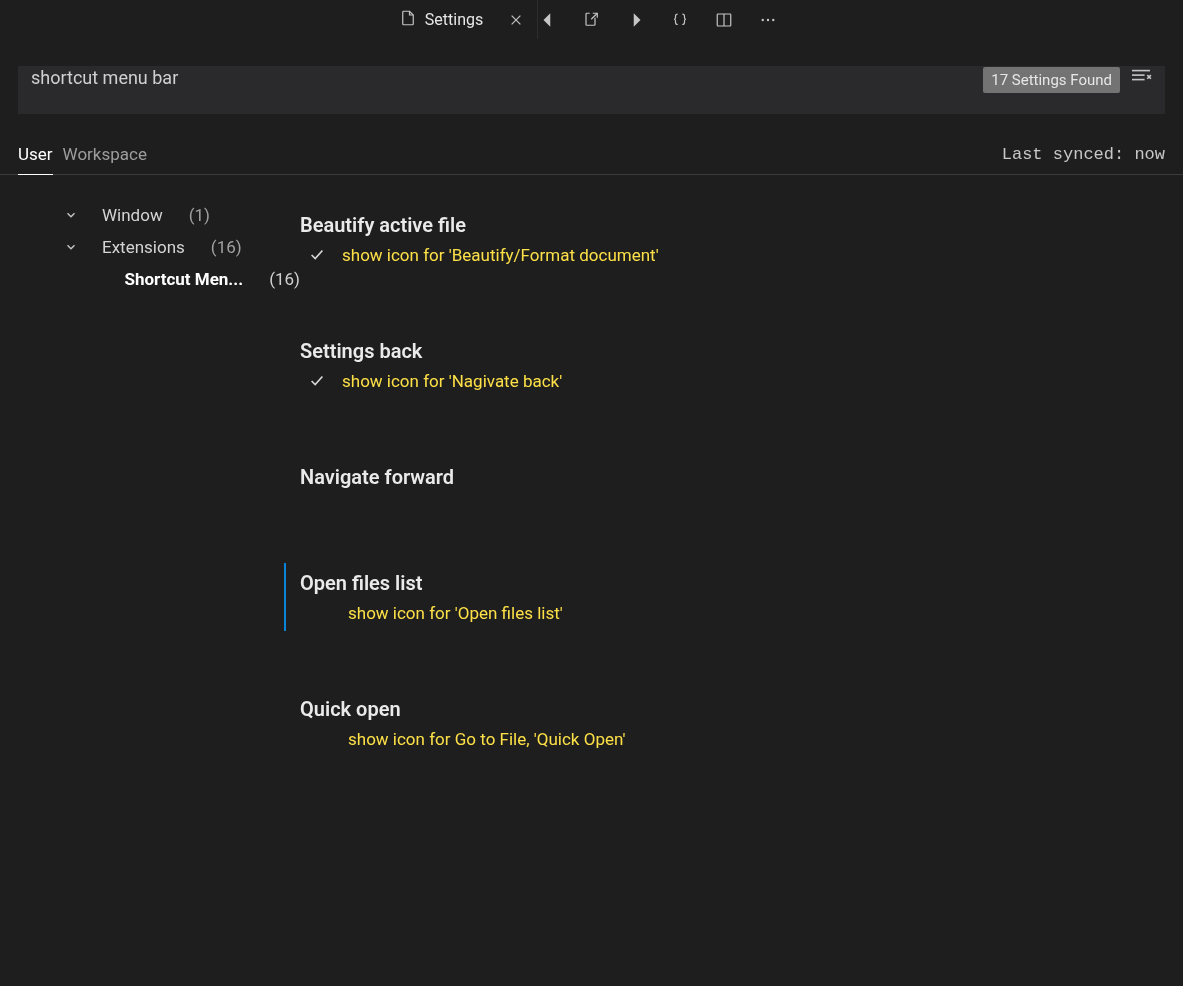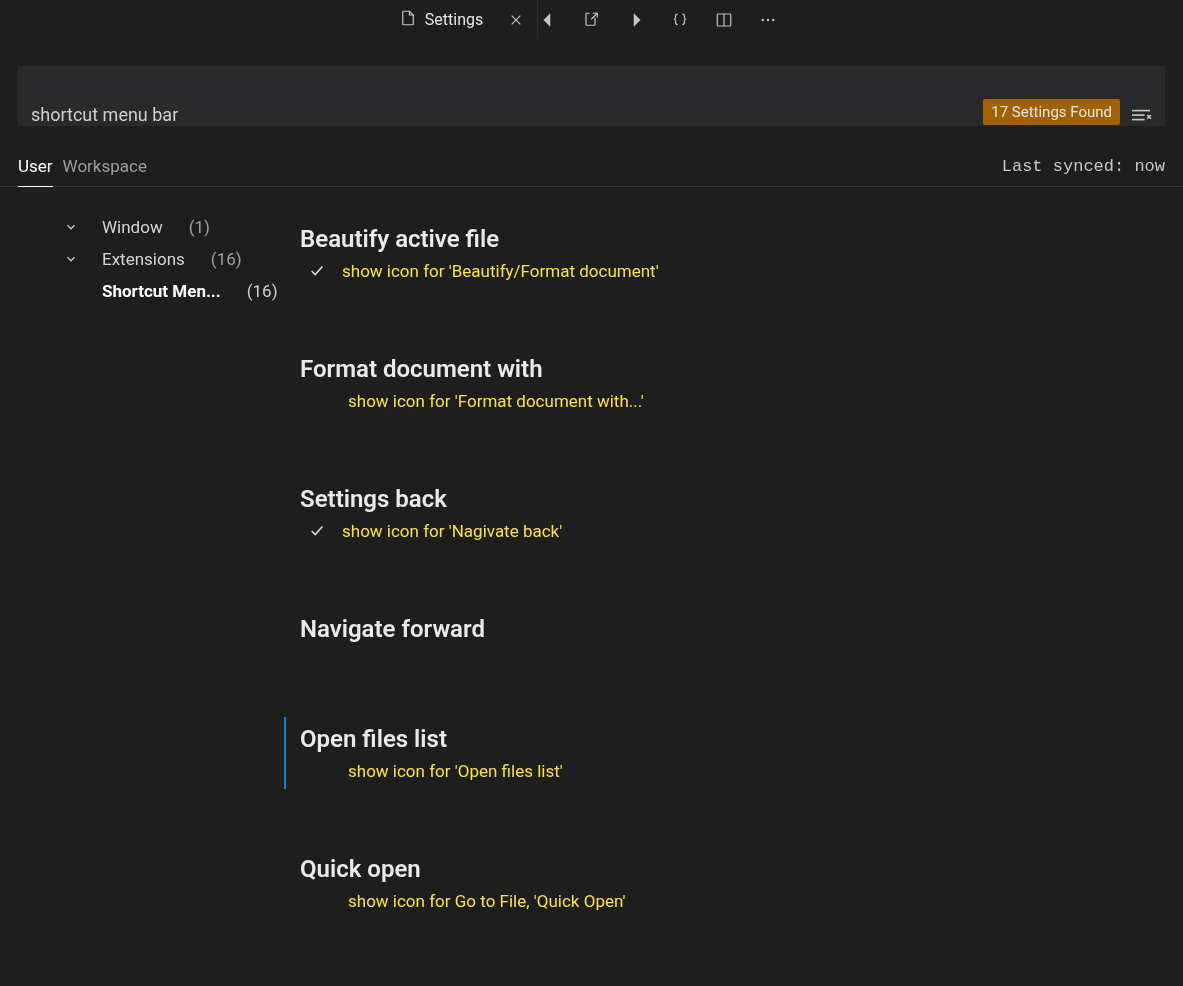--- a/index.html
+++ b/index.html
@@ -43,37 +43,37 @@
     padding-right: 18px;
   }
   .tab-actions .act { display:flex; align-items:center; justify-content:center; width:20px; height:20px; color:#c5c5c5; }
   .tab-actions .act svg { width: 18px; height: 18px; }
 
   
   .search-wrap { padding: 26px 18px 0 18px; }
   .search-row {
     background: #2a2a2c;
     border: 1px solid #3c3c3c00;
-    height: 60px;
-    display: flex;
-    align-items: flex-end;
+    height: 48px;
+    display: flex;
+    align-items: flex-start;
     padding: 0 12px;
     gap: 10px;
   }
   .search-input {
     flex: 1;
     background: transparent;
     border: none;
     outline: none;
     color: #d0d0d0;
     font-size: 18px;
     font-family: inherit;
   }
   .results-badge {
-    background: #a16207;
+    background: #737373;
     color: #e6e6e6;
     padding: 4px 8px;
     font-size: 15px;
     border-radius: 2px;
   }
   .filter-icon { color:#cccccc; display:flex; align-items:center; }
   .filter-icon svg { width:22px; height:18px; }
 
   
   .scope-row {
@@ -118,21 +118,21 @@
     gap: 22px;
     font-size: 17px;
     color: #d4d4d4;
     padding: 6px 0 6px 0;
     cursor: pointer;
   }
   .tree-row .chev { width:18px; display:flex; justify-content:center; }
   .tree-row .chev svg { width:14px; height:14px; }
   .tree-row .count { color: #a0a0a0; margin-left: 4px; }
   .tree-row.indent-1 { padding-left: 44px; }
-  .tree-row.indent-2 { padding-left: 84px; }
+  .tree-row.indent-2 { padding-left: 84px; justify-content: flex-end; }
   .tree-row.active { color: #ffffff; font-weight: 700; }
   .tree-row.active .count { color:#d0d0d0; font-weight:400;}
 
   .settings-list {
     flex: 1;
     padding-right: 24px;
   }
   .setting {
     padding: 14px 0 14px 0;
     margin-bottom: 46px;
@@ -143,21 +143,21 @@
     position:absolute;
     left:-16px;
     top:6px;
     bottom:6px;
     width:2px;
     background:#0a84d6;
   }
   .setting-title {
     color: #eaeaea;
     font-weight: 600;
-    font-size: 24px;
+    font-size: 20px;
     margin-bottom: 8px;
   }
   .setting-body {
     display:flex;
     align-items:center;
     gap: 14px;
     padding-left: 6px;
   }
   .chk {
     width: 22px;
@@ -287,26 +287,20 @@
         <div class="setting-body">
           <span class="chk">
             <svg viewBox="0 0 20 20" fill="none" stroke="#d8d8d8" stroke-width="1.8">
               <path d="M4 10l4 4 8-9"></path>
             </svg>
           </span>
           <span class="setting-desc">show icon for 'Beautify/Format document'</span>
         </div>
       </div>
       <div class="setting">
-        <div class="setting-title">Format document with</div>
-        <div class="setting-body">
-          <span class="setting-desc indent-desc">show icon for 'Format document with...'</span>
-        </div>
-      </div>
-      <div class="setting">
         <div class="setting-title">Settings back</div>
         <div class="setting-body">
           <span class="chk">
             <svg viewBox="0 0 20 20" fill="none" stroke="#d8d8d8" stroke-width="1.8">
               <path d="M4 10l4 4 8-9"></path>
             </svg>
           </span>
           <span class="setting-desc">show icon for 'Nagivate back'</span>
         </div>
       </div>

